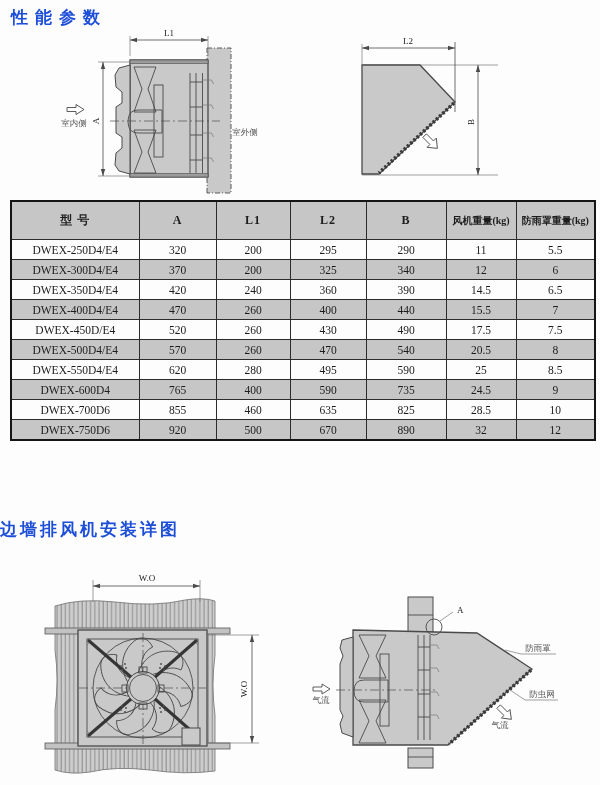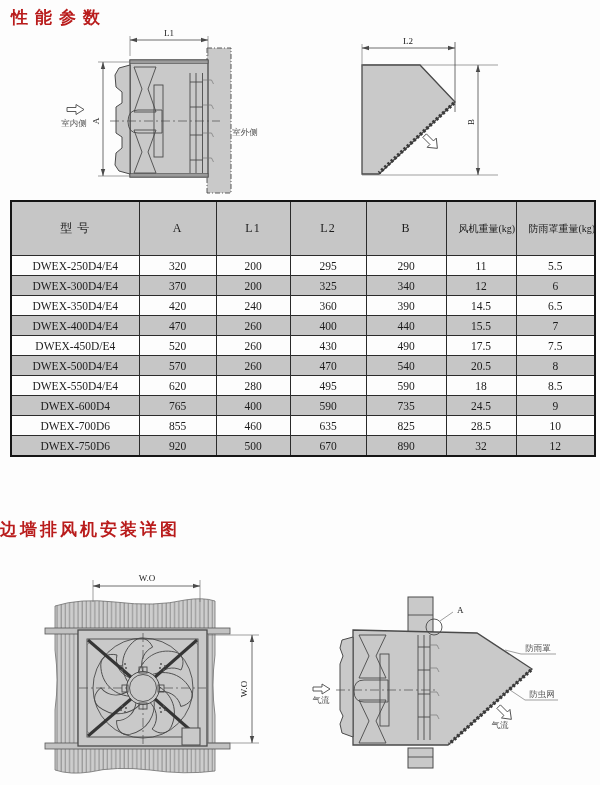--- a/index.html
+++ b/index.html
@@ -9,33 +9,33 @@
     --line-light:#777;
     --ink:#1c1c1c;
   }
   html,body{margin:0;padding:0;}
   body{
     width:600px;height:785px;position:relative;background:#fdfdfd;
     font-family:"Liberation Serif",serif;color:var(--ink);overflow:hidden;
   }
   .section-title{
     position:absolute;font-family:"Liberation Sans",sans-serif;
-    font-weight:bold;font-size:17px;color:#b91c1c;white-space:nowrap;
+    font-weight:bold;font-size:17px;color:#1d4ed8;white-space:nowrap;
   }
   #title-performance{left:11px;top:6px;letter-spacing:7px;}
   #title-install{left:0;top:518px;letter-spacing:3px;}
 
   table.spec{
     position:absolute;left:10px;top:200px;width:584px;
     border-collapse:collapse;table-layout:fixed;
     border:2px solid #151515;background:#fdfdfd;
   }
   table.spec th{
-    height:29px;background:var(--row-alt);font-weight:normal;
-    font-size:12px;border:1px solid #2b2b2b;text-align:center;padding:12px;
+    height:29px;background:var(--row-alt);font-weight:bold;
+    font-size:12px;border:1px solid #2b2b2b;text-align:center;padding:4px;
     letter-spacing:1px;overflow:hidden;white-space:nowrap;
   }
   table.spec th.small{font-size:10px;letter-spacing:0;}
   table.spec td{
     height:19px;border:1px solid #2b2b2b;text-align:center;
     font-size:11.5px;padding:0;white-space:nowrap;overflow:hidden;
   }
   table.spec tbody tr:nth-child(even){background:var(--row-alt);}
   table.spec tbody tr:nth-child(odd){background:#fdfdfd;}
 
@@ -226,21 +226,21 @@
         <td>540</td>
         <td>20.5</td>
         <td>8</td>
       </tr>
       <tr>
         <td>DWEX-550D4/E4</td>
         <td>620</td>
         <td>280</td>
         <td>495</td>
         <td>590</td>
-        <td>18</td>
+        <td>25</td>
         <td>8.5</td>
       </tr>
       <tr>
         <td>DWEX-600D4</td>
         <td>765</td>
         <td>400</td>
         <td>590</td>
         <td>735</td>
         <td>24.5</td>
         <td>9</td>

